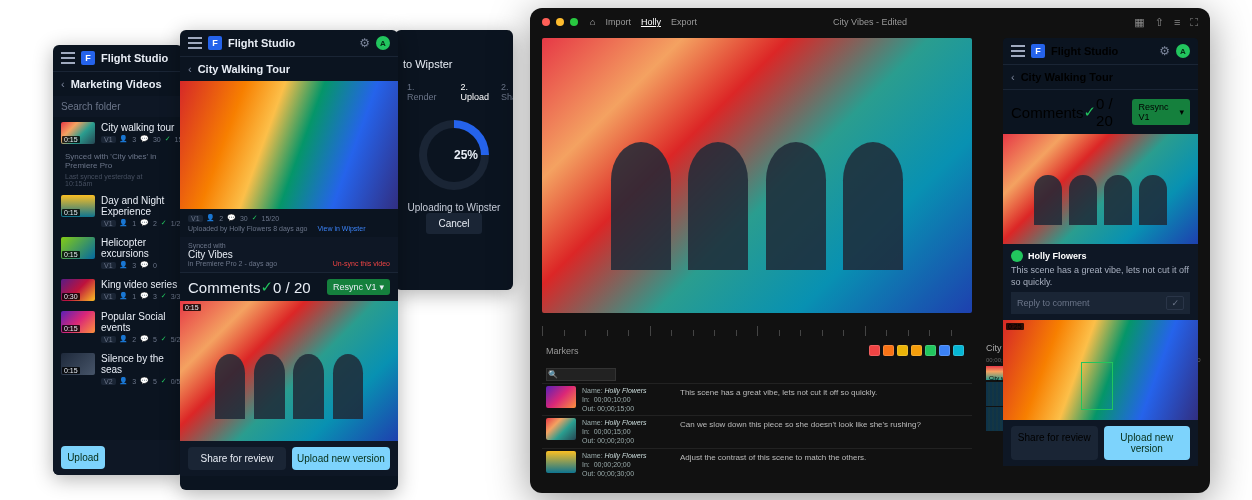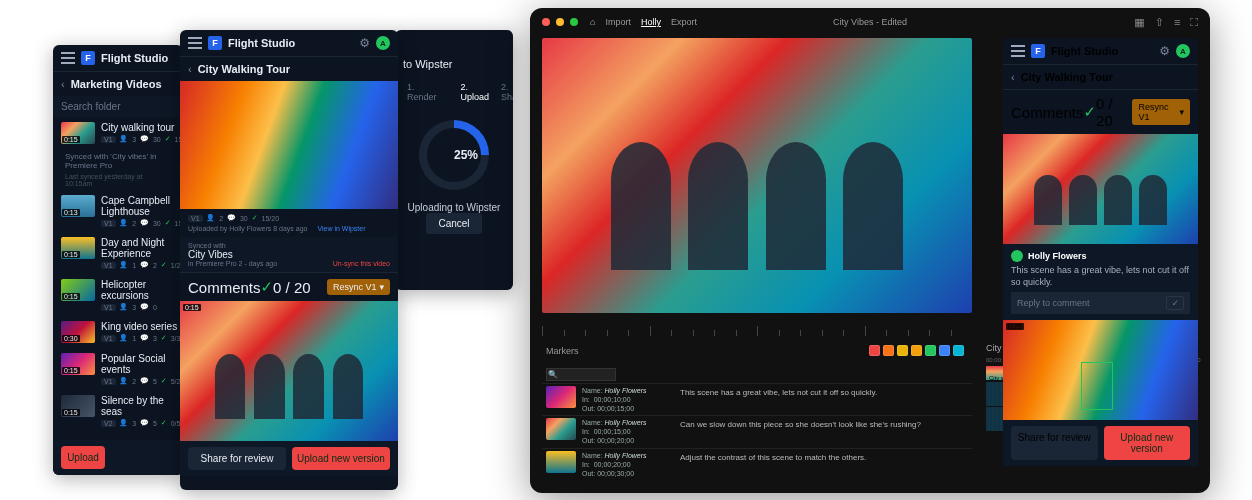--- a/index.html
+++ b/index.html
@@ -32,33 +32,33 @@
 .item-body { flex: 1; }
 .item-title { font-size: 10px; margin-bottom: 2px; }
 .meta-row { display: flex; gap: 4px; font-size: 7px; color: #6b7589; align-items: center; }
 .tag { background: #1a2535; border-radius: 2px; padding: 0 3px; }
 .sync-note { font-size: 8px; color: #6b7589; padding: 3px 12px; }
 
 
 .comments-bar { display: flex; align-items: center; gap: 6px; padding: 5px 8px; border-top: 1px solid #1a2535; }
 .pill { display: flex; align-items: center; font-size: 15px; }
 .check { color: #22c55e; }
-.resync-btn { background: #a16207; border-radius: 3px; padding: 3px 6px; font-size: 9px; cursor: pointer; display: flex; align-items: center; gap: 3px; }
+.resync-btn { background: #15803d; border-radius: 3px; padding: 3px 6px; font-size: 9px; cursor: pointer; display: flex; align-items: center; gap: 3px; }
 
 
 .hero-img { background: linear-gradient(110deg,#d62828 0%,#f77f00 25%,#fcbf49 40%,#059669 55%,#2563eb 75%,#312e81 100%); position: relative; }
 .hero-friends { background: linear-gradient(135deg,#e63946 0%,#f4a261 20%,#dc2626 35%,#2a9d8f 55%,#0891b2 75%,#1e40af 100%); position: relative; }
 .friends-overlay { position: absolute; inset: 0; display: flex; align-items: flex-end; justify-content: center; gap: 4%; padding-bottom: 10%; }
 .person { width: 14%; height: 55%; background: #1f2937; border-radius: 50% 50% 0 0 / 30% 30% 0 0; opacity: 0.85; }
 
 
 .action-row { display: flex; gap: 6px; padding: 6px 8px; background: #0e1725; }
 .btn { flex: 1; text-align: center; padding: 6px 4px; border-radius: 4px; font-size: 10px; cursor: pointer; font-weight: 500; }
 .btn-ghost { background: #1a2535; }
-.btn-green { background: #ef4444; color: #052e16; }
+.btn-green { background: #7dd3fc; color: #052e16; }
 
 
 .upload-panel .row { display: flex; gap: 12px; font-size: 9px; color: #6b7589; padding: 6px 12px; }
 .upload-panel .row .active { color: #fff; margin-left: 12px; }
 .donut { width: 70px; height: 70px; border-radius: 50%; background: conic-gradient(#2563eb 0 90deg, #1a2535 90deg 360deg); display: flex; align-items: center; justify-content: center; margin: 12px auto; position: relative; }
 .donut::before { content: ''; position: absolute; width: 54px; height: 54px; border-radius: 50%; background: #0b1420; }
 .donut span { position: relative; font-size: 12px; font-weight: 600; margin-left: 24px; }
 .upload-label { text-align: center; font-size: 10px; color: #c7cdd9; margin-bottom: 0; }
 .cancel-btn { background: #1a2535; border-radius: 3px; padding: 5px 12px; font-size: 10px; cursor: pointer; display: block; width: fit-content; margin: 0 auto 12px; }
 
@@ -152,37 +152,20 @@
           <span>30</span>
           <span class="check">✓</span>
           <span>15/20</span>
         </div>
     </div>
   </div>
   <div class="sync-note">Synced with 'City vibes' in Premiere Pro</div>
   <div class="sync-note" style="padding-top:0;font-size:7px;opacity:.6;">Last synced yesterday at 10:15am</div>
 
   <div class="list-item">
-    <div class="thumb t2">
-        <span class="dur-badge">0:13</span>
-      </div>
-    <div class="item-body">
-        <div class="item-title">Cape Campbell Lighthouse</div>
-    <div class="meta-row">
-          <span class="tag">V1</span>
-          <span>👤</span>
-          <span>2</span>
-          <span>💬</span>
-          <span>30</span>
-          <span class="check">✓</span>
-          <span>15/20</span>
-        </div>
-      </div>
-  </div>
-  <div class="list-item">
     <div class="thumb t3">
         <span class="dur-badge">0:15</span>
       </div>
     <div class="item-body">
         <div class="item-title">Day and Night Experience</div>
     <div class="meta-row">
           <span class="tag">V1</span>
           <span>👤</span>
           <span>1</span>
           <span>💬</span>

